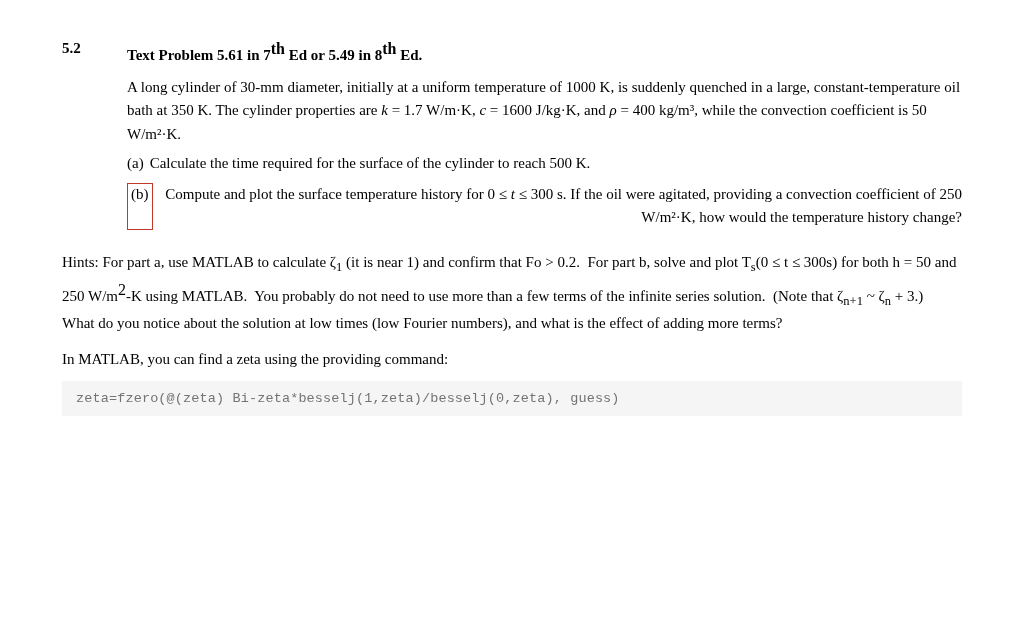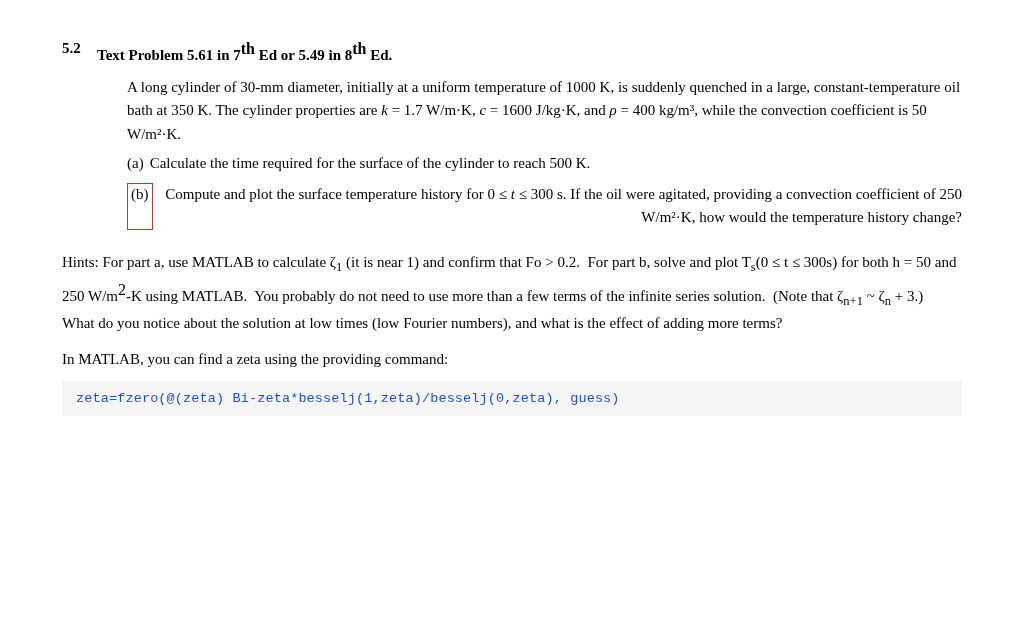--- a/index.html
+++ b/index.html
@@ -21,20 +21,21 @@
     }
 
     .page {
       width: 980px;
       background: #ffffff;
       padding: 20px 40px;
     }
 
     .section-header {
       display: flex;
+      gap: 30px;
       margin-bottom: 12px;
     }
 
     .section-number {
       font-weight: bold;
       font-size: 15px;
       min-width: 35px;
     }
 
     .section-title {
@@ -93,21 +94,21 @@
       font-size: 15px;
       line-height: 1.6;
     }
 
     .code-block {
       font-family: "Courier New", Courier, monospace;
       font-size: 13.5px;
       background: #f5f5f5;
       padding: 10px 14px;
       margin-top: 6px;
-      color: #1d4ed8;
+      color: #737373;
       letter-spacing: 0.01em;
     }
 
     .math-italic {
       font-style: italic;
     }
   </style>
 </head>
 <body>
 

